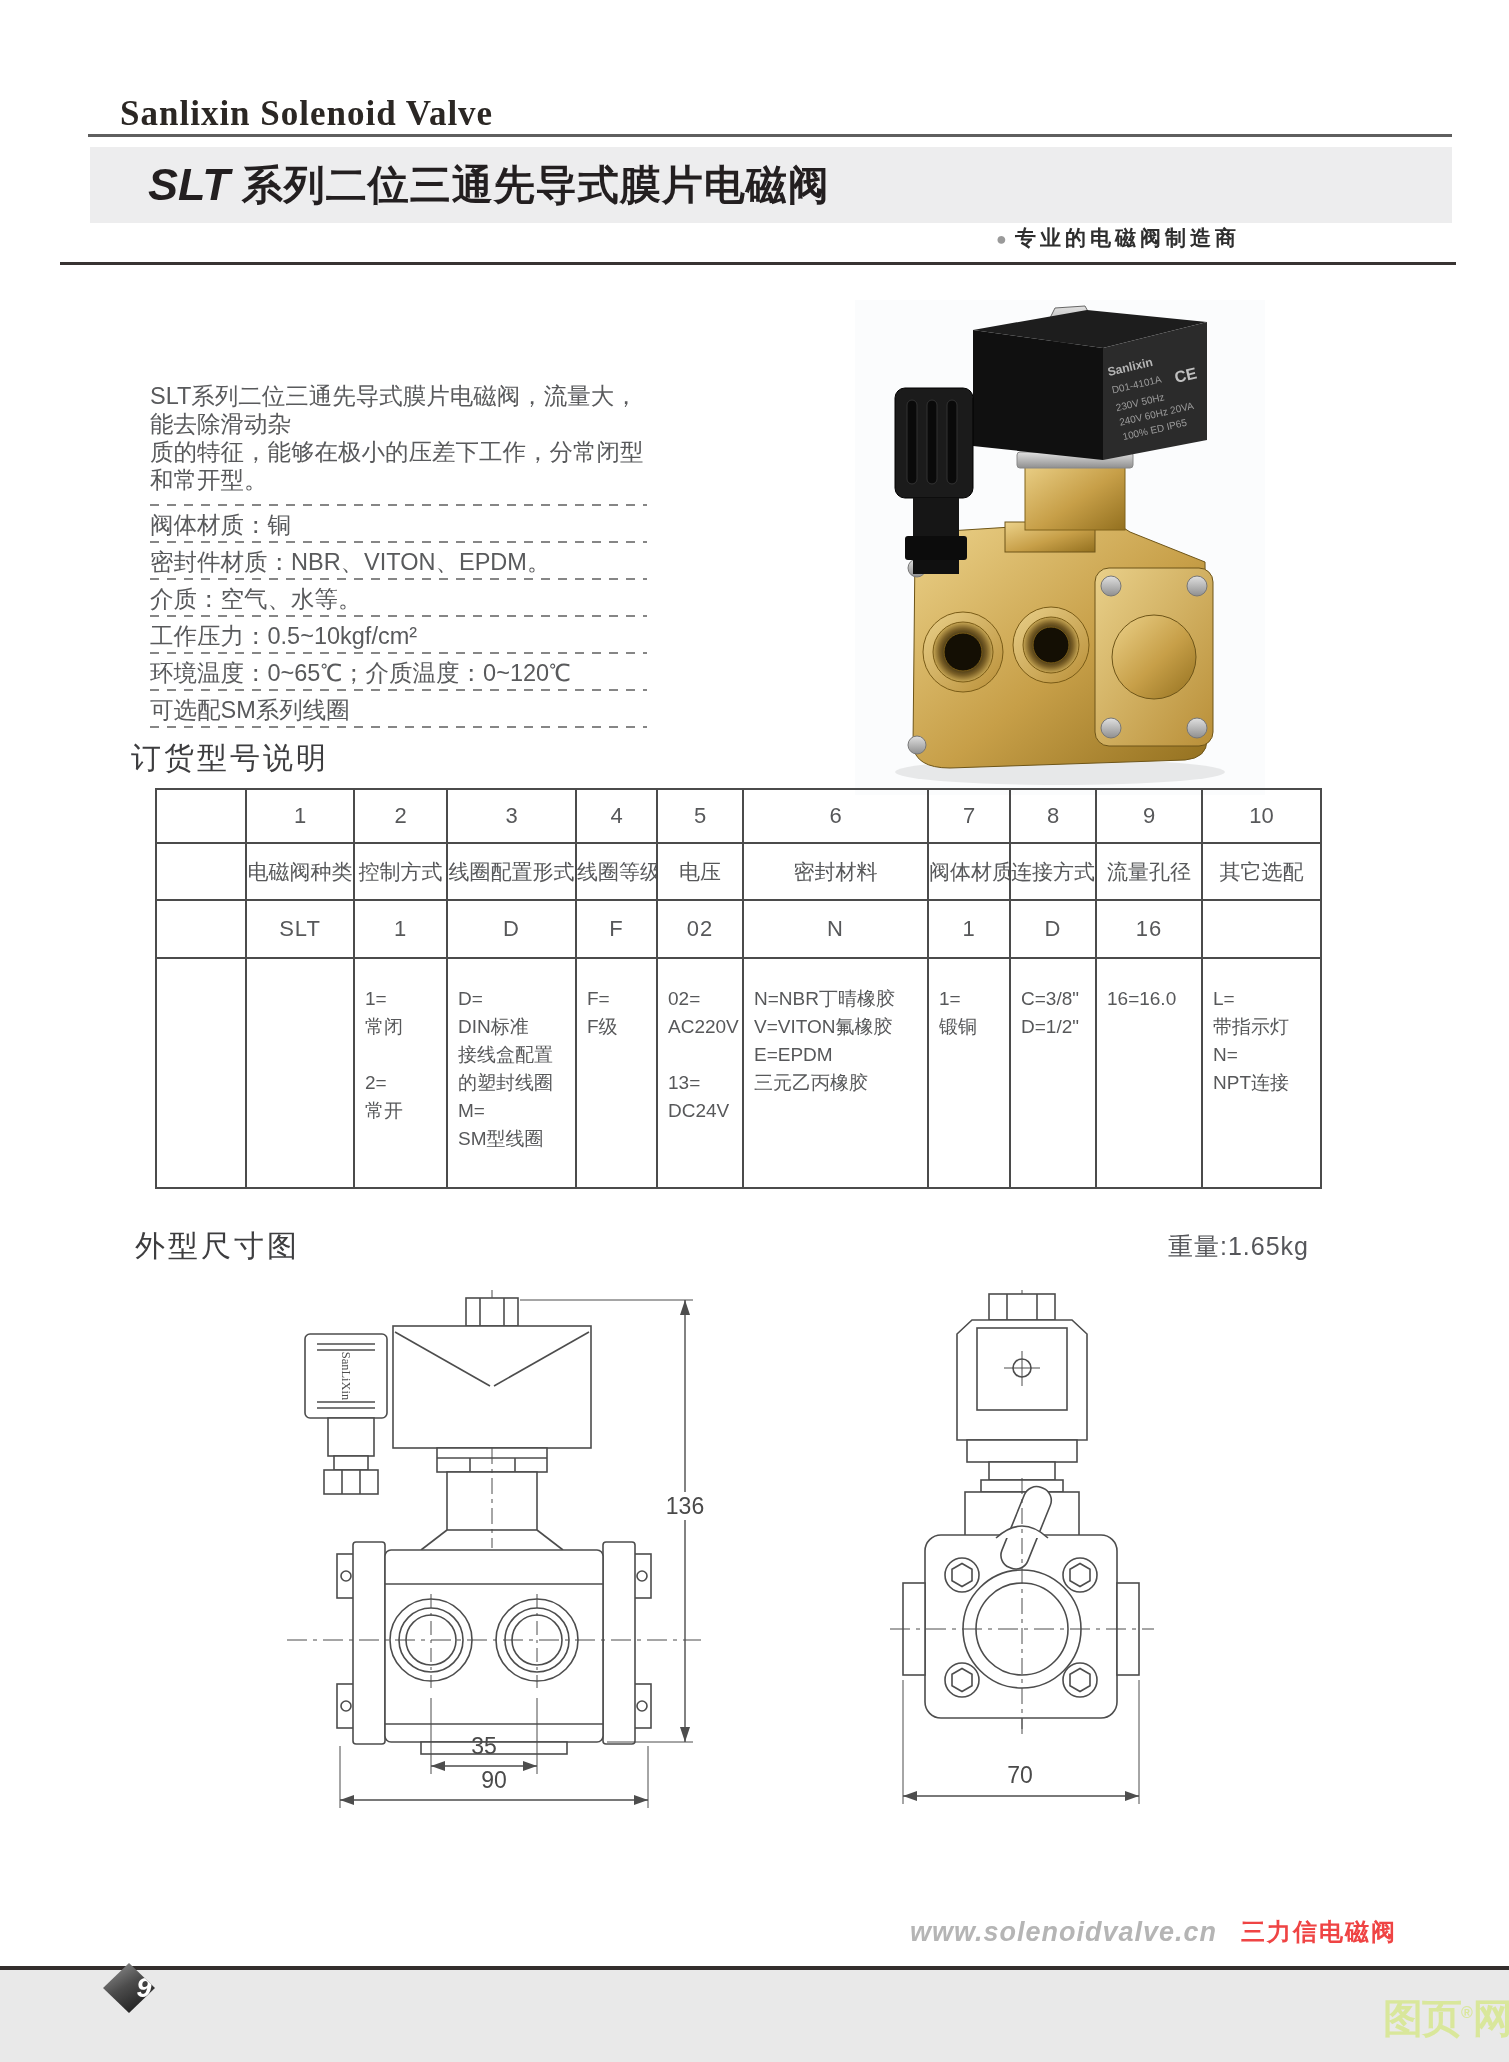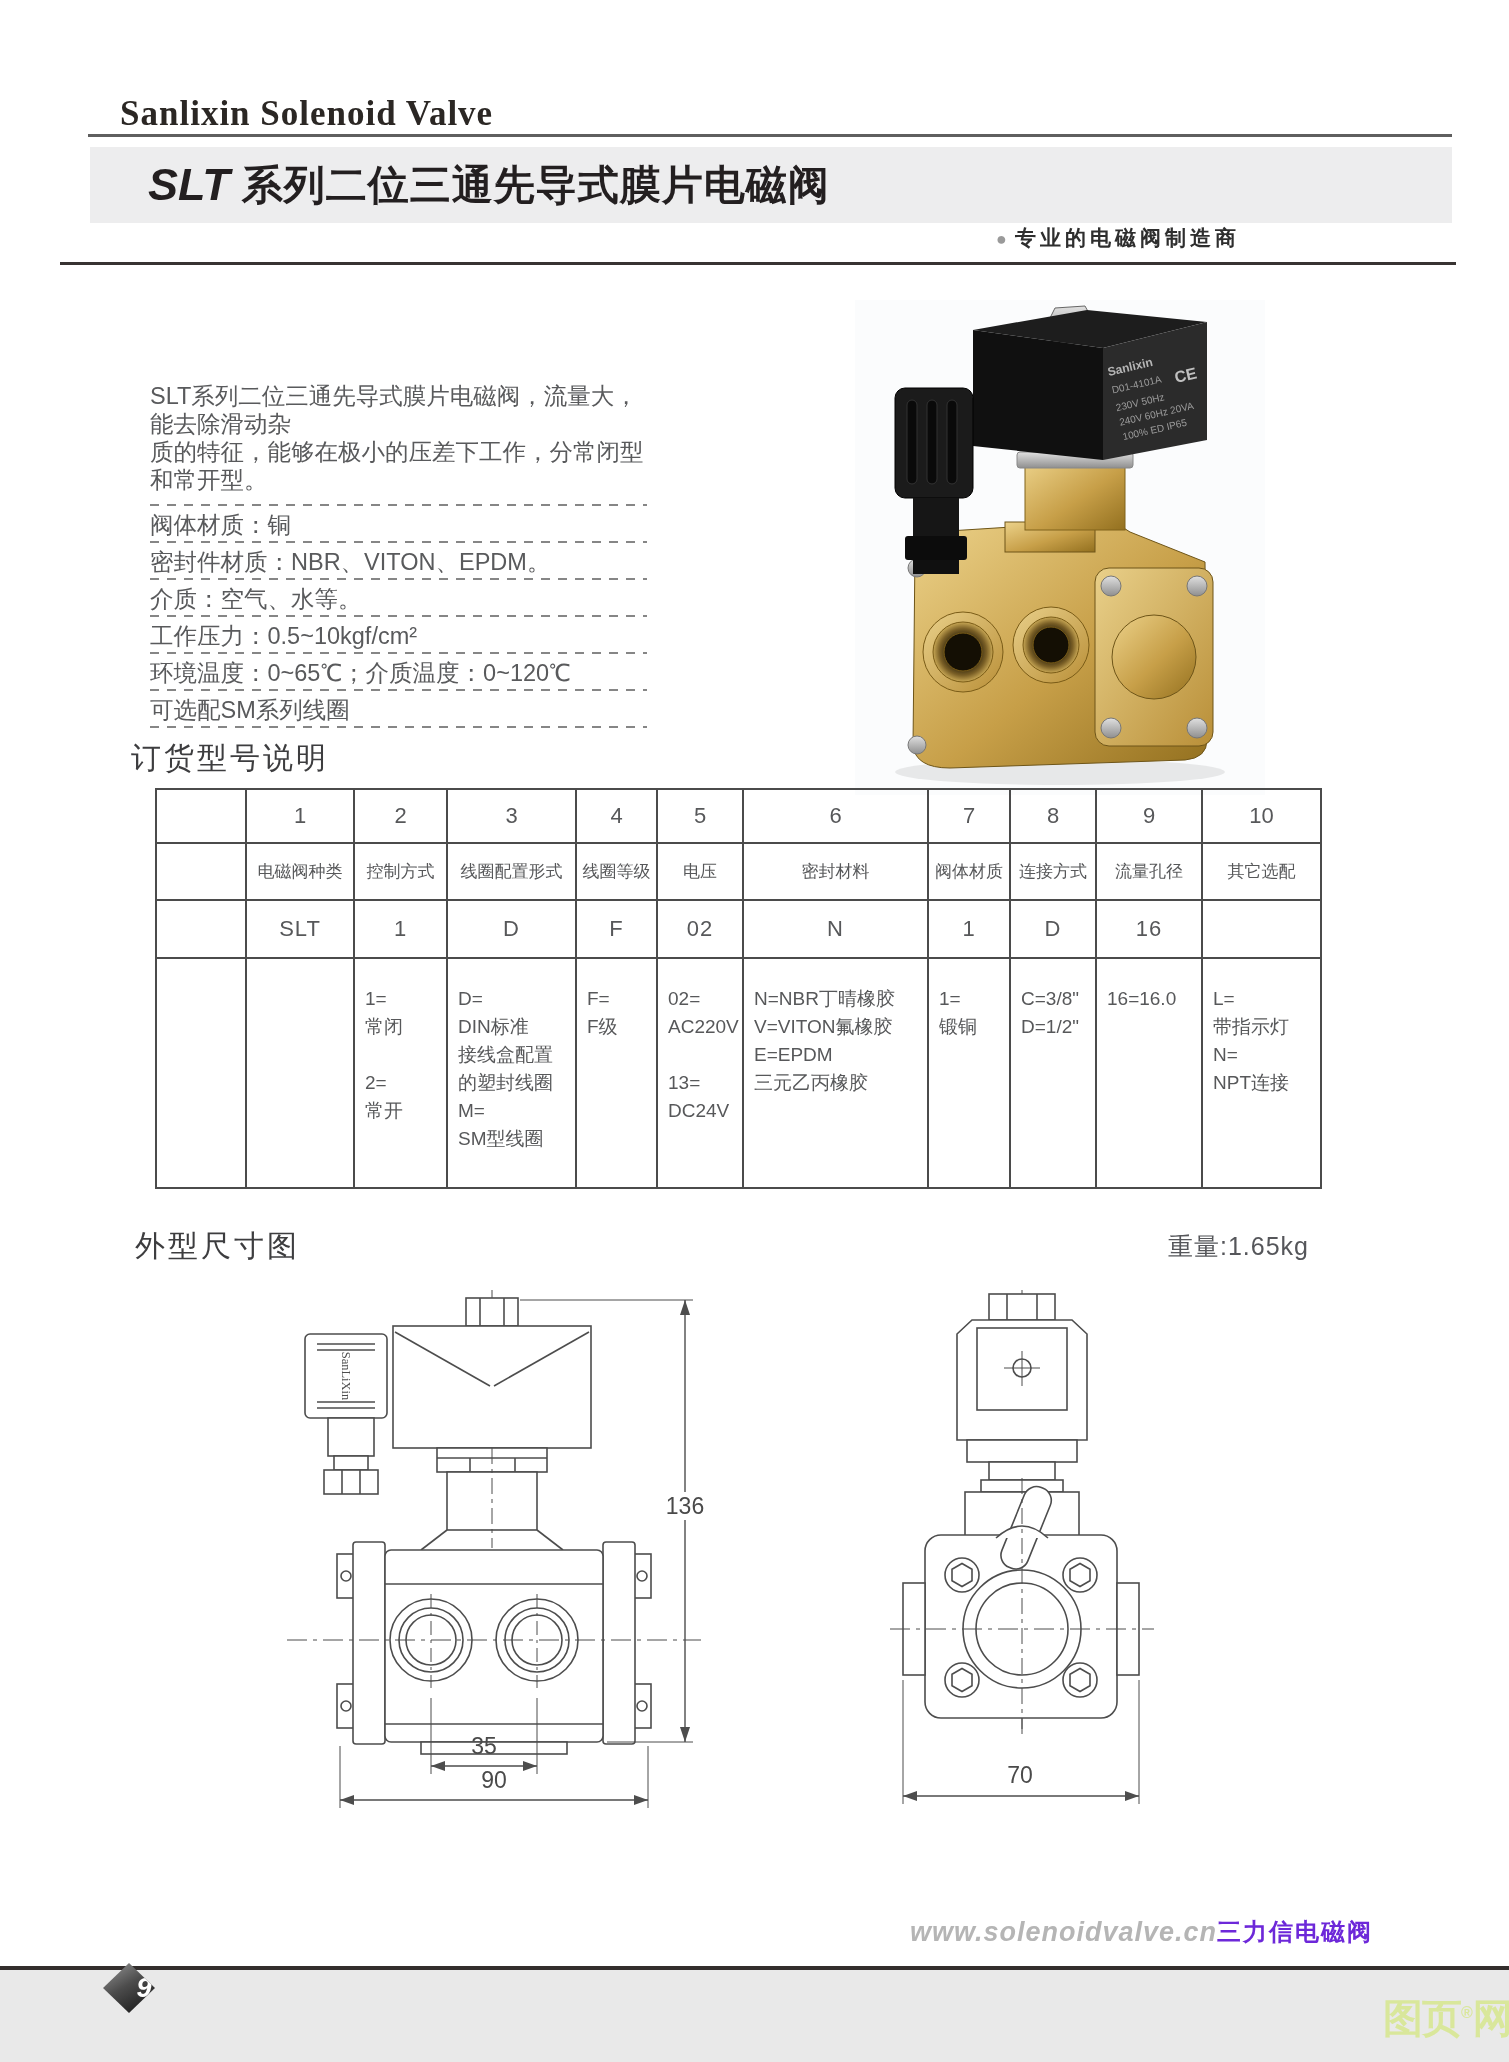--- a/index.html
+++ b/index.html
@@ -37,42 +37,42 @@
   .h-order{left:131px;top:738px;}
   .h-dims{left:135px;top:1226px;}
   .weight{position:absolute;left:1168px;top:1230px;font-size:25px;color:#55565a;letter-spacing:1px;}
 
   
   .order-wrap{position:absolute;left:155px;top:788px;}
   table.order{border-collapse:collapse;table-layout:fixed;width:1165px;color:#57585a;}
   table.order td{border:2px solid #4b4b4b;text-align:center;vertical-align:middle;padding:0;}
   tr.rnum{height:54px;} tr.rlab{height:57px;} tr.rcode{height:58px;} tr.rdet{height:230px;}
   tr.rnum td{font-size:22px;}
-  tr.rlab td{font-size:17px;white-space:nowrap;overflow:hidden;}
+  tr.rlab td{font-size:21px;white-space:nowrap;overflow:hidden;}
   tr.rcode td{font-size:22px;letter-spacing:1px;}
   tr.rdet td{text-align:left;vertical-align:top;padding:26px 2px 8px 10px;
              font-size:19px;line-height:28px;white-space:pre-line;}
 
   
   .draw{position:absolute;}
   .d-front{left:225px;top:1288px;}
   .d-side{left:858px;top:1288px;}
   .dimtxt{font-size:23px;fill:#4a4a4a;font-family:"Liberation Sans",sans-serif;}
 
   
   .foot-line{position:absolute;left:0;top:1966px;width:1509px;height:4px;background:#332e2d;}
   .foot-band{position:absolute;left:0;top:1970px;width:1509px;height:92px;background:#e9e9e9;}
   .diamond{position:absolute;left:103px;top:1963px;width:52px;height:50px;
            clip-path:polygon(50% 0,100% 50%,50% 100%,0 50%);
            background:linear-gradient(150deg,#9a9a9a 0%,#4c4c4c 45%,#111 100%);
            display:flex;align-items:center;justify-content:center;}
   .diamond span{color:#fff;font-weight:700;font-style:italic;font-size:27px;margin-left:45px;}
   .foot-right{position:absolute;left:910px;top:1916px;display:flex;align-items:flex-end;}
   .site{font-size:27px;font-weight:700;font-style:italic;color:#b5b5b5;letter-spacing:1px;}
-  .foot-brand{font-size:24px;font-weight:700;color:#6d28d9;letter-spacing:2px;}
+  .foot-brand{font-size:24px;font-weight:700;color:#ef4444;letter-spacing:2px;margin-left:24px;}
   .watermark{position:absolute;left:1383px;top:1994px;font-weight:700;font-size:40px;
              color:#d9e79b;line-height:1.2;letter-spacing:-1px;white-space:nowrap;}
   .watermark sup{font-size:16px;vertical-align:14px;letter-spacing:0;}
 </style>
 </head>
 <body>
 
 <div class="page">
 
   <div class="brand">Sanlixin Solenoid Valve</div>

